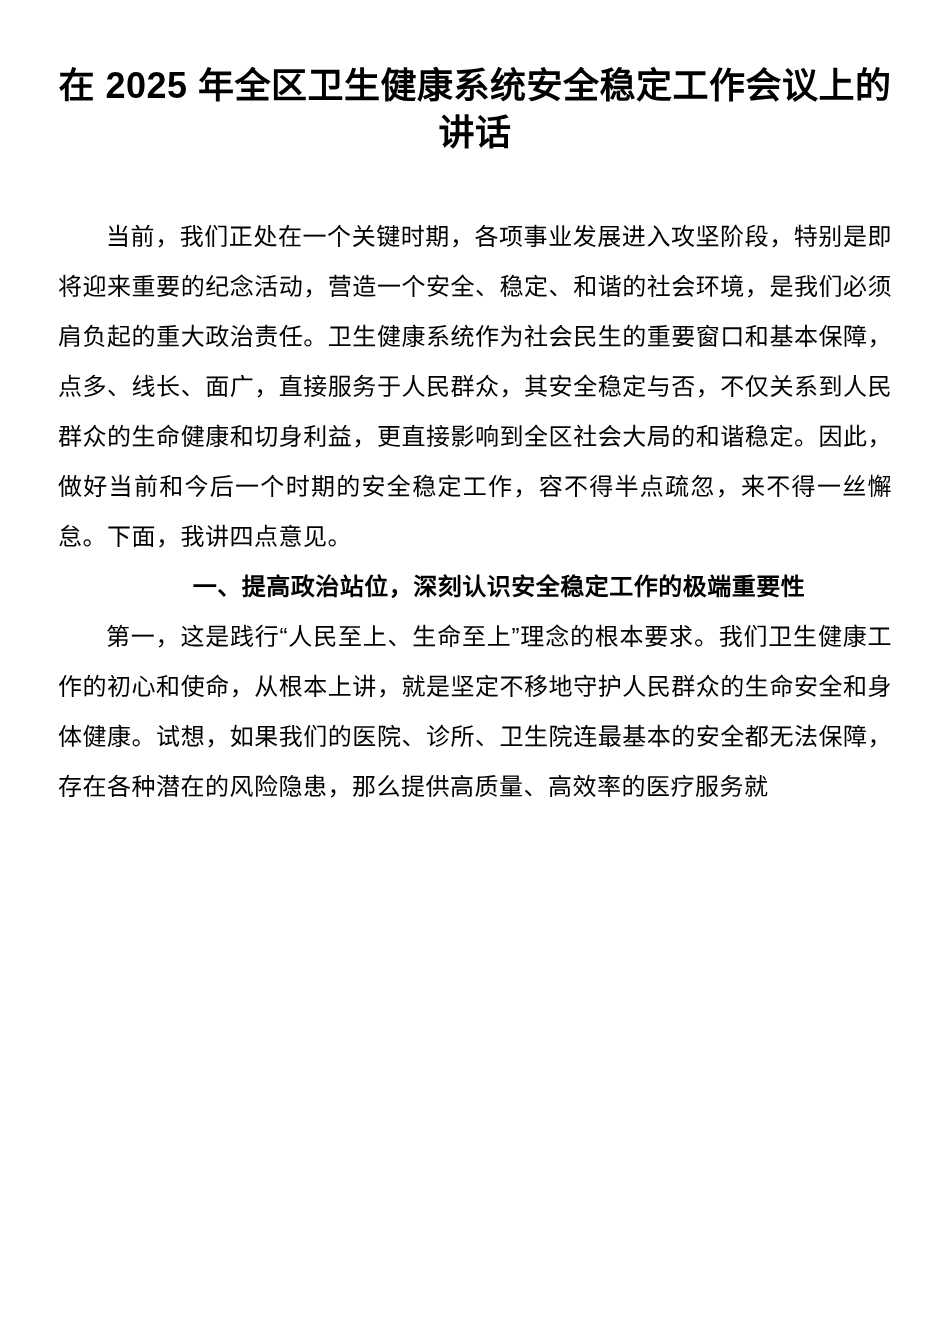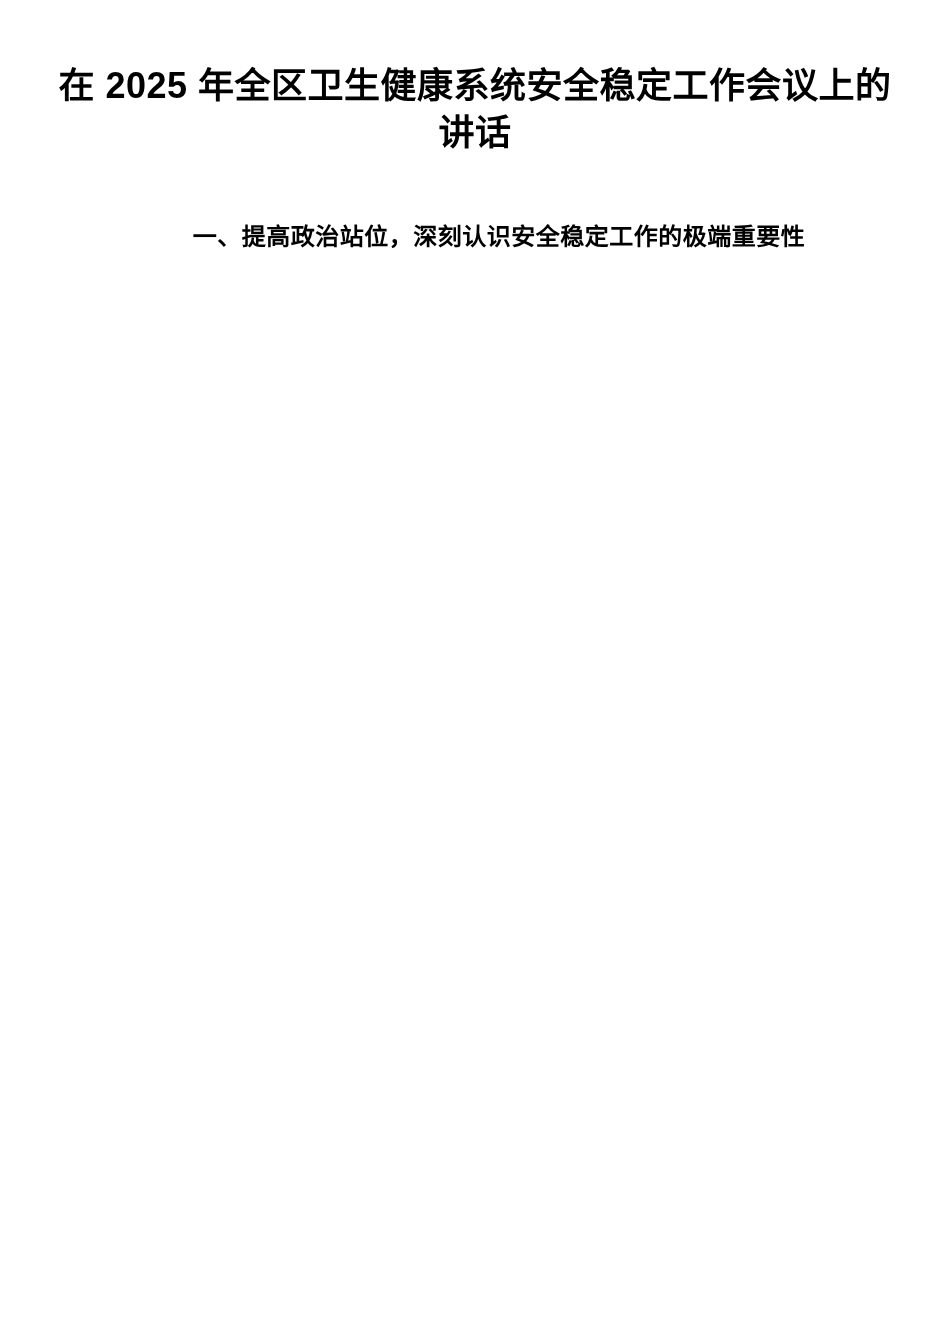--- a/index.html
+++ b/index.html
@@ -45,17 +45,19 @@
   }
 </style>
 </head>
 <body>
 
 <div class="page">
   <h1 class="doc-title">在 2025 年全区卫生健康系统安全稳定工作会议上的讲话</h1>
 
 
 
+  <p class="para">当前，我们正处在一个关键时期，各项事业发展进入攻坚阶段，特别是即将迎来重要的纪念活动，营造一个安全、稳定、和谐的社会环境，是我们必须肩负起的重大政治责任。卫生健康系统作为社会民生的重要窗口和基本保障，点多、线长、面广，直接服务于人民群众，其安全稳定与否，不仅关系到人民群众的生命健康和切身利益，更直接影响到全区社会大局的和谐稳定。因此，做好当前和今后一个时期的安全稳定工作，容不得半点疏忽，来不得一丝懈怠。下面，我讲四点意见。</p>
 
   <p class="para heading">一、提高政治站位，深刻认识安全稳定工作的极端重要性</p>
 
 
+  <p class="para">第一，这是践行“人民至上、生命至上”理念的根本要求。我们卫生健康工作的初心和使命，从根本上讲，就是坚定不移地守护人民群众的生命安全和身体健康。试想，如果我们的医院、诊所、卫生院连最基本的安全都无法保障，存在各种潜在的风险隐患，那么提供高质量、高效率的医疗服务就</p>
 </div>
 
 </body></html>

